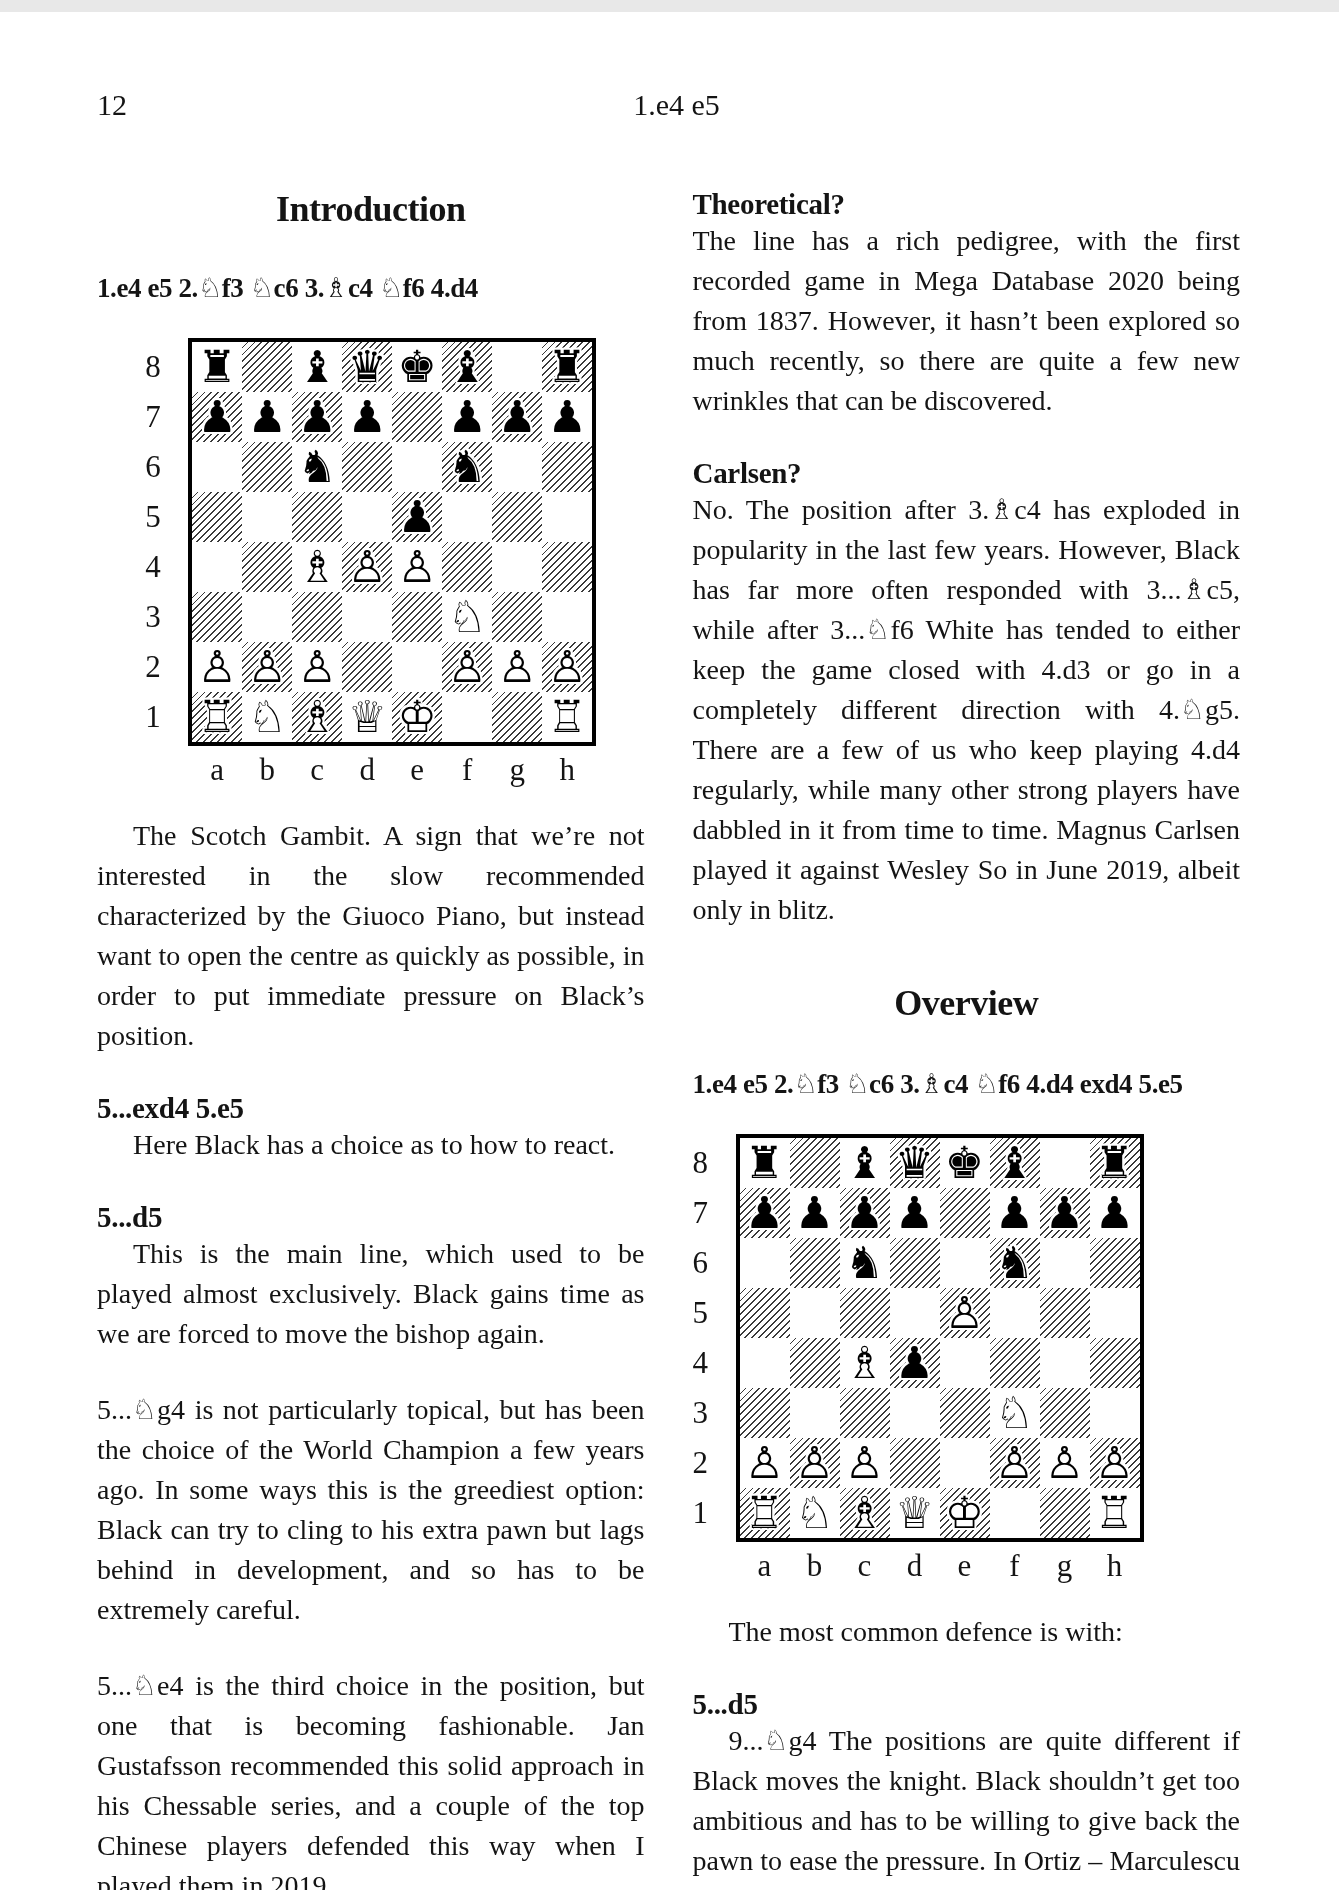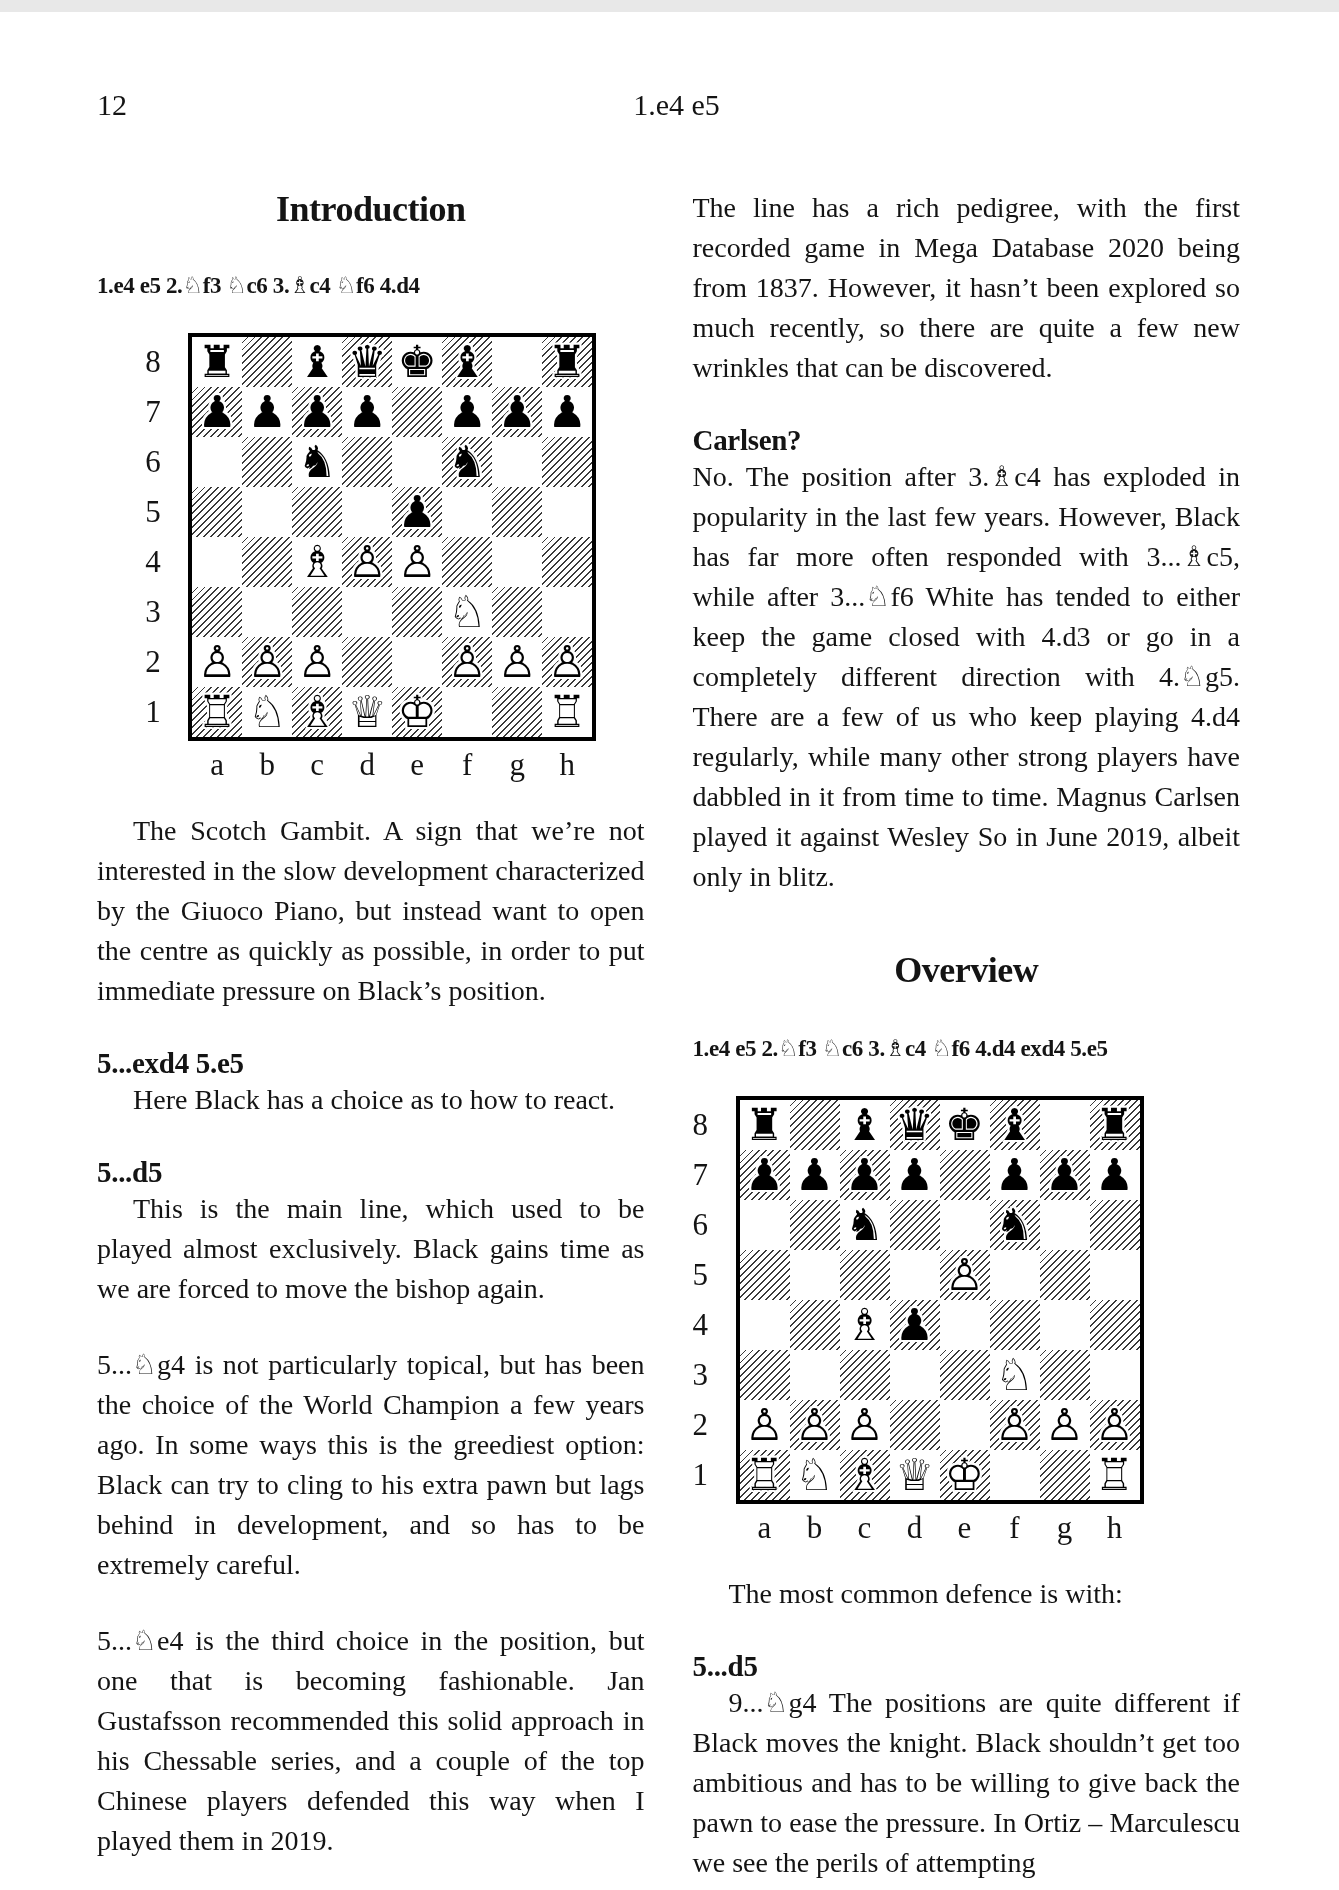--- a/index.html
+++ b/index.html
@@ -24,21 +24,21 @@
 
   .center-head {
     margin:0 0 42px 0;
     font-size:36px; font-weight:700; text-align:center; letter-spacing:-0.5px;
   }
   .center-head.overview { margin-top:52px; margin-bottom:44px; }
 
   .subhead { margin:36px 0 0 0; font-size:29px; font-weight:700; letter-spacing:-0.3px; }
   .subhead.first { margin-top:0; }
 
-  .moveline { margin:0 0 34px 0; font-size:23px; font-weight:700; letter-spacing:-0.4px; white-space:nowrap; }
+  .moveline { margin:0 0 34px 0; font-size:27px; font-weight:700; letter-spacing:-0.4px; white-space:nowrap; }
 
   .body {
     margin:0; font-size:28px; line-height:40px;
     text-align:justify; text-justify:inter-word;
   }
   .body.indent { text-indent:36px; }
   .body.spaced { margin-top:36px; }
 
   
   .diagram { margin:0 0 28px 0; width:-moz-fit-content; width:fit-content; }
@@ -334,30 +334,31 @@
             <span class="file-label">a</span>
             <span class="file-label">b</span>
             <span class="file-label">c</span>
             <span class="file-label">d</span>
             <span class="file-label">e</span>
             <span class="file-label">f</span>
             <span class="file-label">g</span>
             <span class="file-label">h</span>
           </div>
         </figure>
-      <p class="body indent">The Scotch Gambit. A sign that we’re not interested in the slow development characterized by the Giuoco Piano, but instead want to open the centre as quickly as possible, in order to put immediate pressure on Black’s position.</p>
+      <p class="body indent">The Scotch Gambit. A sign that we’re not interested in the slow recommended characterized by the Giuoco Piano, but instead want to open the centre as quickly as possible, in order to put immediate pressure on Black’s position.</p>
       <p class="subhead">5...exd4 5.e5</p>
       <p class="body indent">Here Black has a choice as to how to react.</p>
       <p class="subhead">5...d5</p>
       <p class="body indent">This is the main line, which used to be played almost exclusively. Black gains time as we are forced to move the bishop again.</p>
       <p class="body spaced">5...♘g4 is not particularly topical, but has been the choice of the World Champion a few years ago. In some ways this is the greediest option: Black can try to cling to his extra pawn but lags behind in development, and so has to be extremely careful.</p>
       <p class="body spaced">5...♘e4 is the third choice in the position, but one that is becoming fashionable. Jan Gustafsson recommended this solid approach in his Chessable series, and a couple of the top Chinese players defended this way when I played them in 2019.</p>
     </div>
 
     <div class="col">
+      <p class="subhead first">Theoretical?</p>
       <p class="body">The line has a rich pedigree, with the first recorded game in Mega Database 2020 being from 1837. However, it hasn’t been explored so much recently, so there are quite a few new wrinkles that can be discovered.</p>
       <p class="subhead">Carlsen?</p>
       <p class="body">No. The position after 3.♗c4 has exploded in popularity in the last few years. However, Black has far more often responded with 3...♗c5, while after 3...♘f6 White has tended to either keep the game closed with 4.d3 or go in a completely different direction with 4.♘g5. There are a few of us who keep playing 4.d4 regularly, while many other strong players have dabbled in it from time to time. Magnus Carlsen played it against Wesley So in June 2019, albeit only in blitz.</p>
       <h2 class="center-head overview">Overview</h2>
       <p class="moveline">1.e4 e5 2.♘f3 ♘c6 3.♗c4 ♘f6 4.d4 exd4 5.e5</p>
       <figure class="diagram">
           <div class="diag-wrap">
             <div class="ranks">
               <span class="rank-label">8</span>
               <span class="rank-label">7</span>

